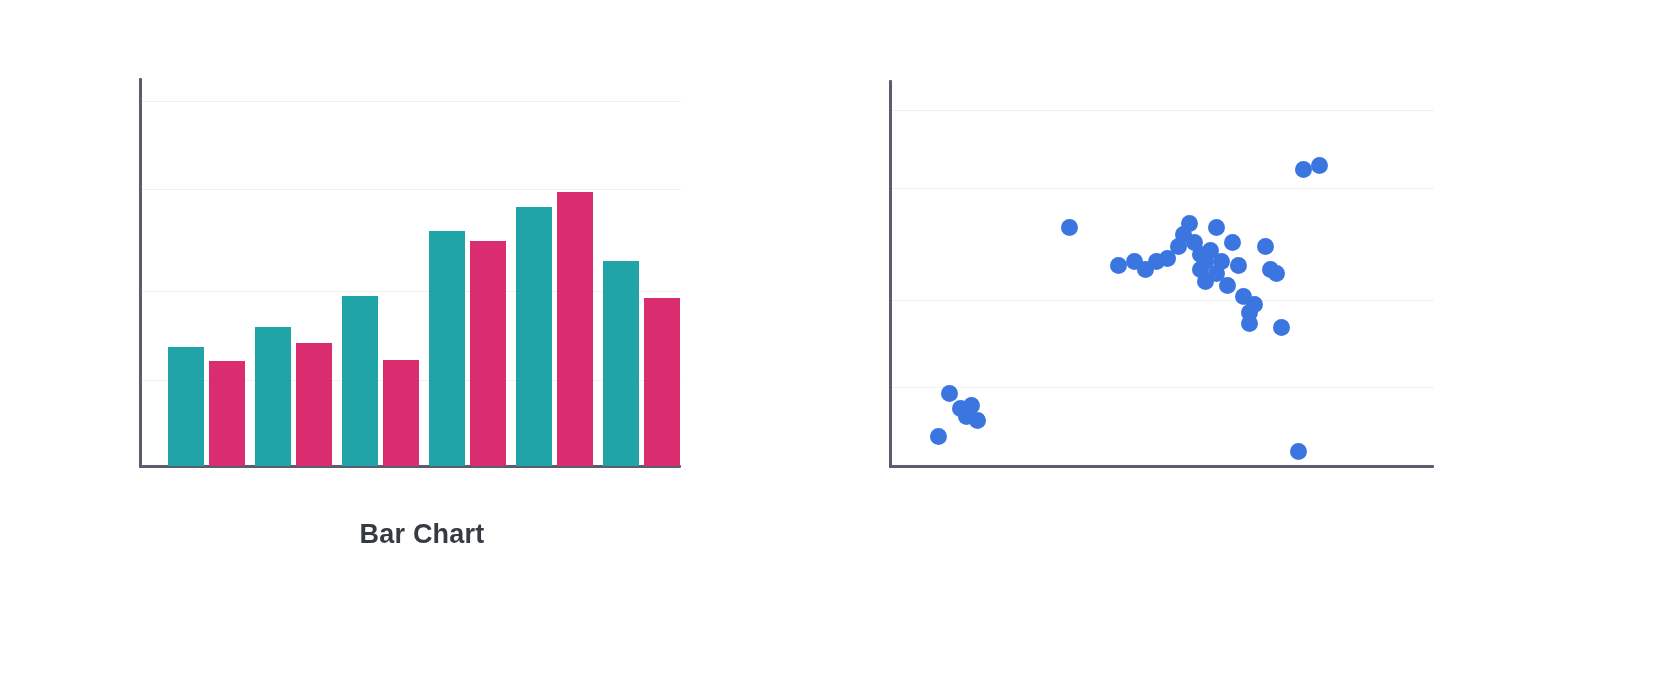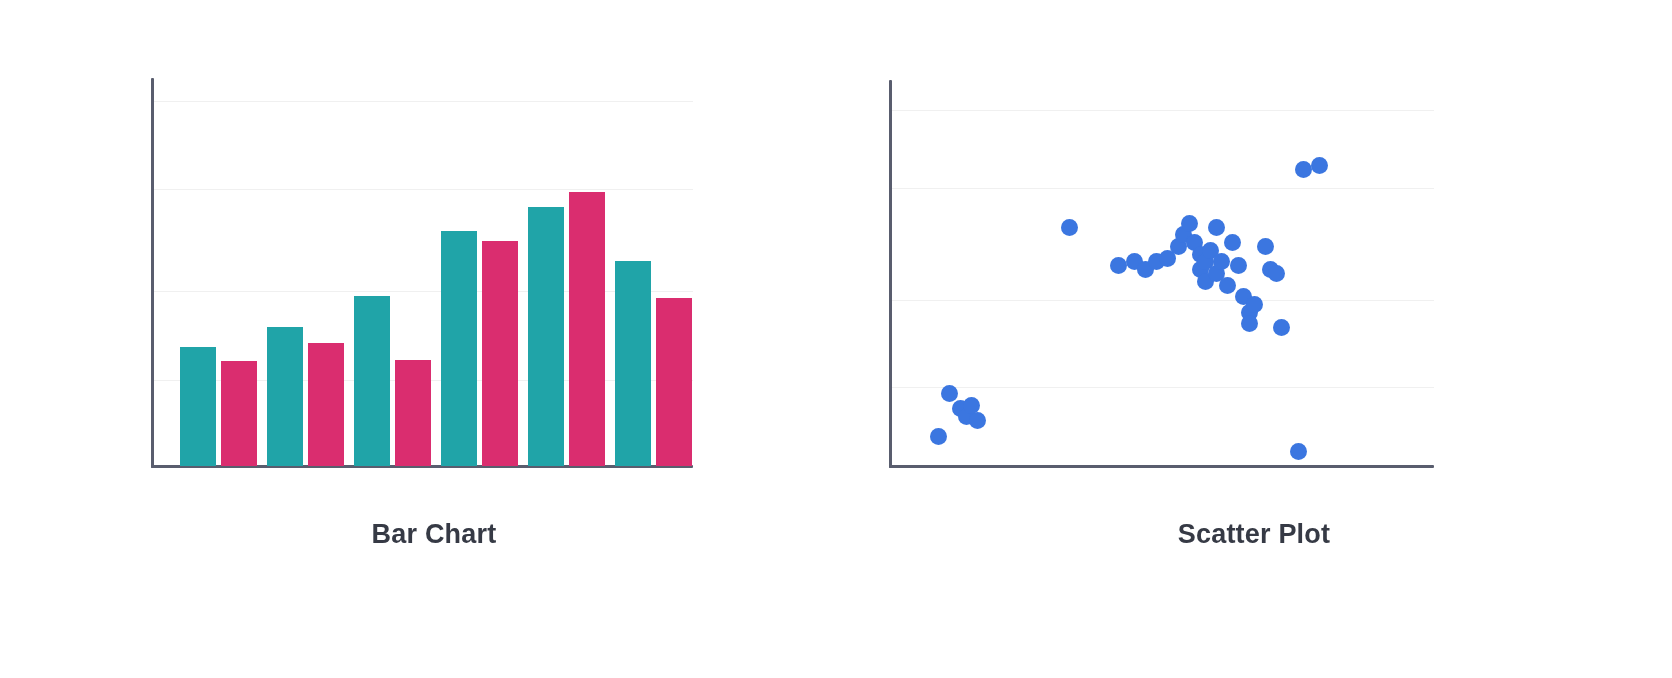--- a/index.html
+++ b/index.html
@@ -20,21 +20,21 @@
     position: absolute;
     inset: 0;
     background: #ffffff;
   }
 
   .panel {
     position: absolute;
     top: 0;
     height: 678px;
   }
-  #panel-bar    { left: 16px;   width: 836px; }
+  #panel-bar    { left: 4px;   width: 836px; }
   #panel-scatter{ left: 836px; width: 836px; }
 
   
   .plot-area {
     position: absolute;
     background: #ffffff;
   }
   #bar-plot-area     { left: 136px; top: 78px;  width: 541px; height: 389px; }
   #scatter-plot-area { left: 54px;  top: 80px;  width: 544px; height: 387px; }
 
@@ -198,16 +198,15 @@
         <div class="dot" style="left: 391.68px; top: 247.68px; background: rgb(59, 118, 224);"></div>
         <div class="dot" style="left: 59.84px; top: 313.47px; background: rgb(59, 118, 224);"></div>
         <div class="dot" style="left: 70.72px; top: 328.95px; background: rgb(59, 118, 224);"></div>
         <div class="dot" style="left: 76.16px; top: 336.69px; background: rgb(59, 118, 224);"></div>
         <div class="dot" style="left: 81.6px; top: 325.08px; background: rgb(59, 118, 224);"></div>
         <div class="dot" style="left: 87.04px; top: 340.56px; background: rgb(59, 118, 224);"></div>
         <div class="dot" style="left: 48.96px; top: 356.04px; background: rgb(59, 118, 224);"></div>
         <div class="dot" style="left: 408px; top: 371.52px; background: rgb(59, 118, 224);"></div>
       </div>
 
-    <div class="panel-caption">Scatter Plot</div>
   </div>
 
 </div>
 
 </body></html>

